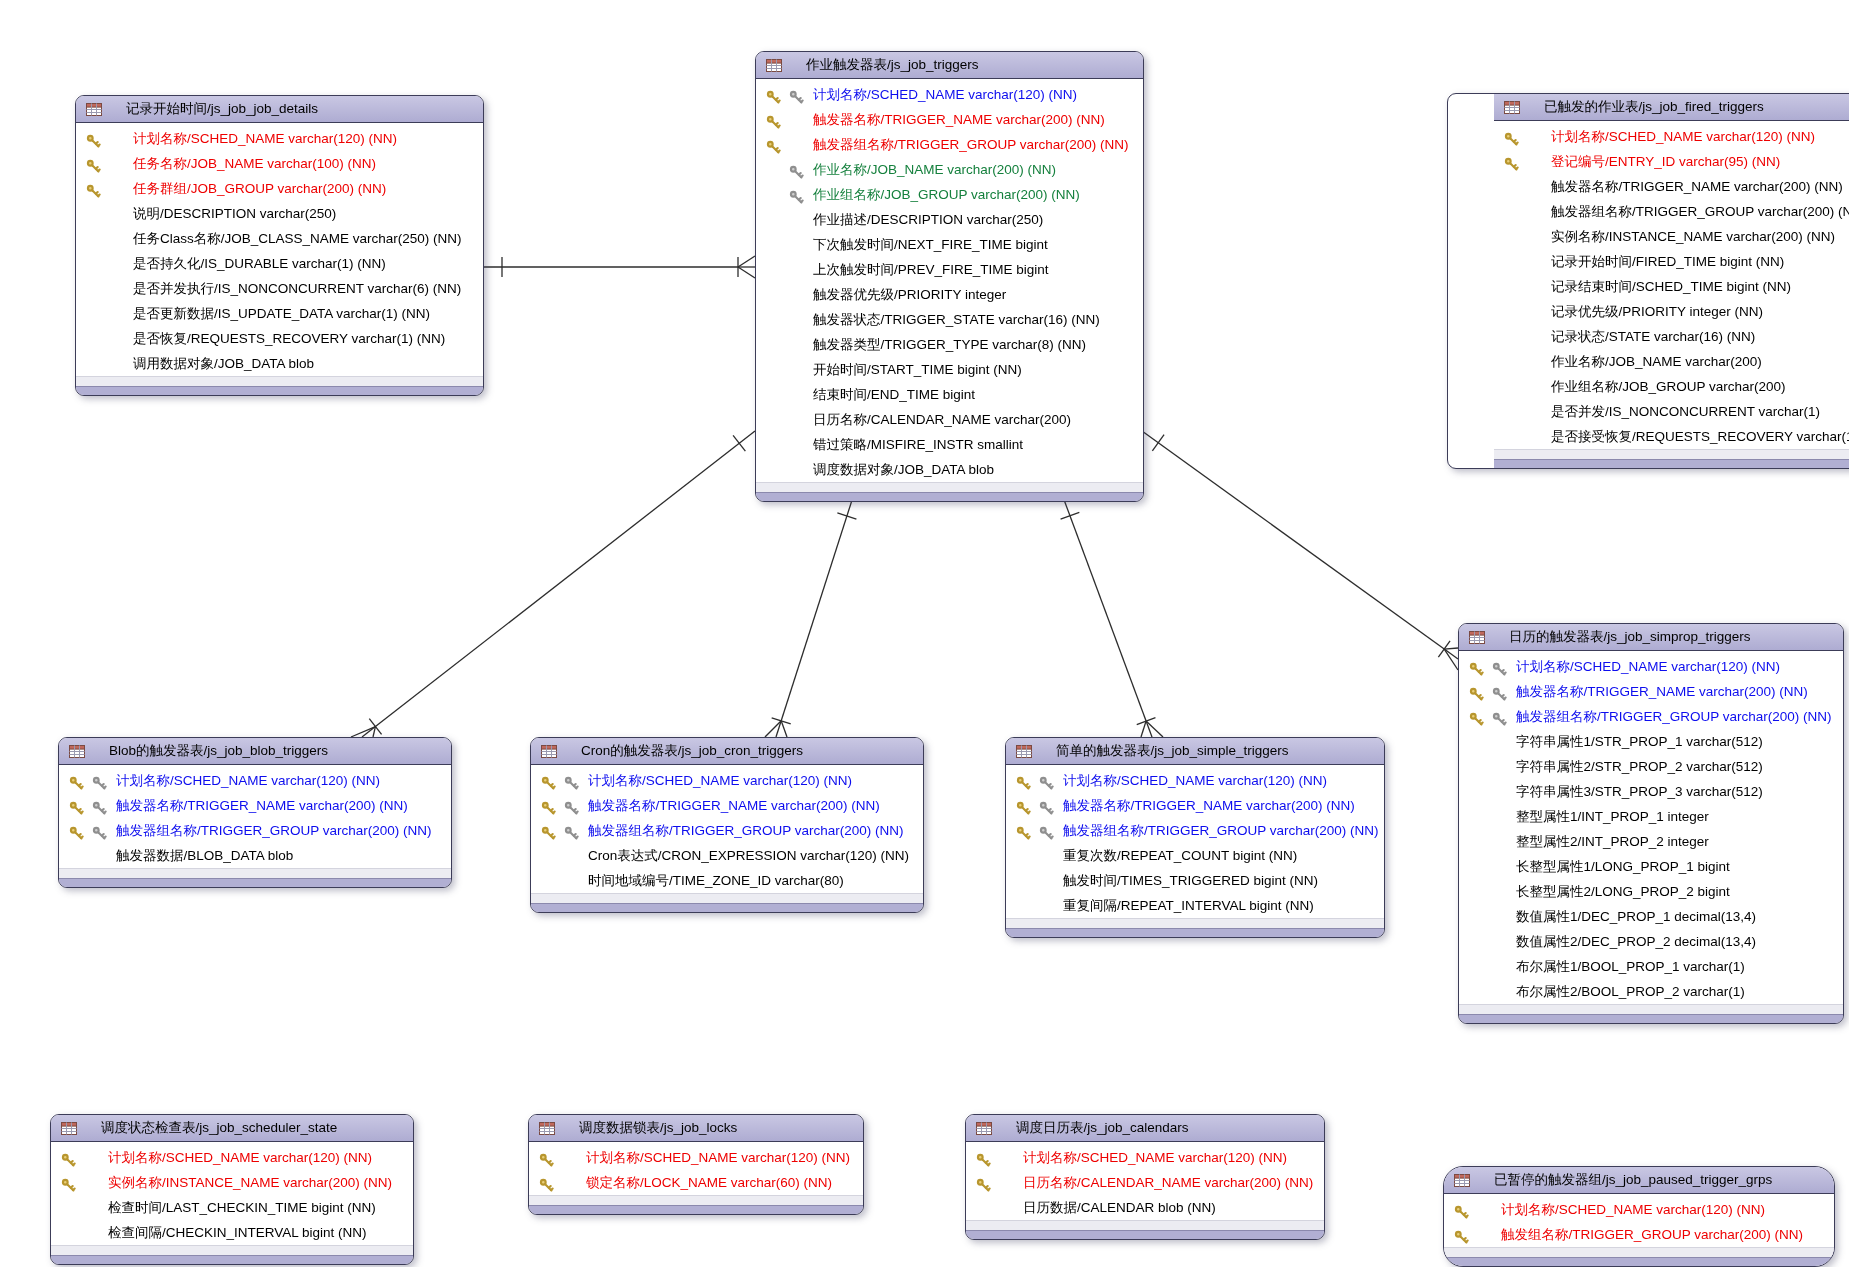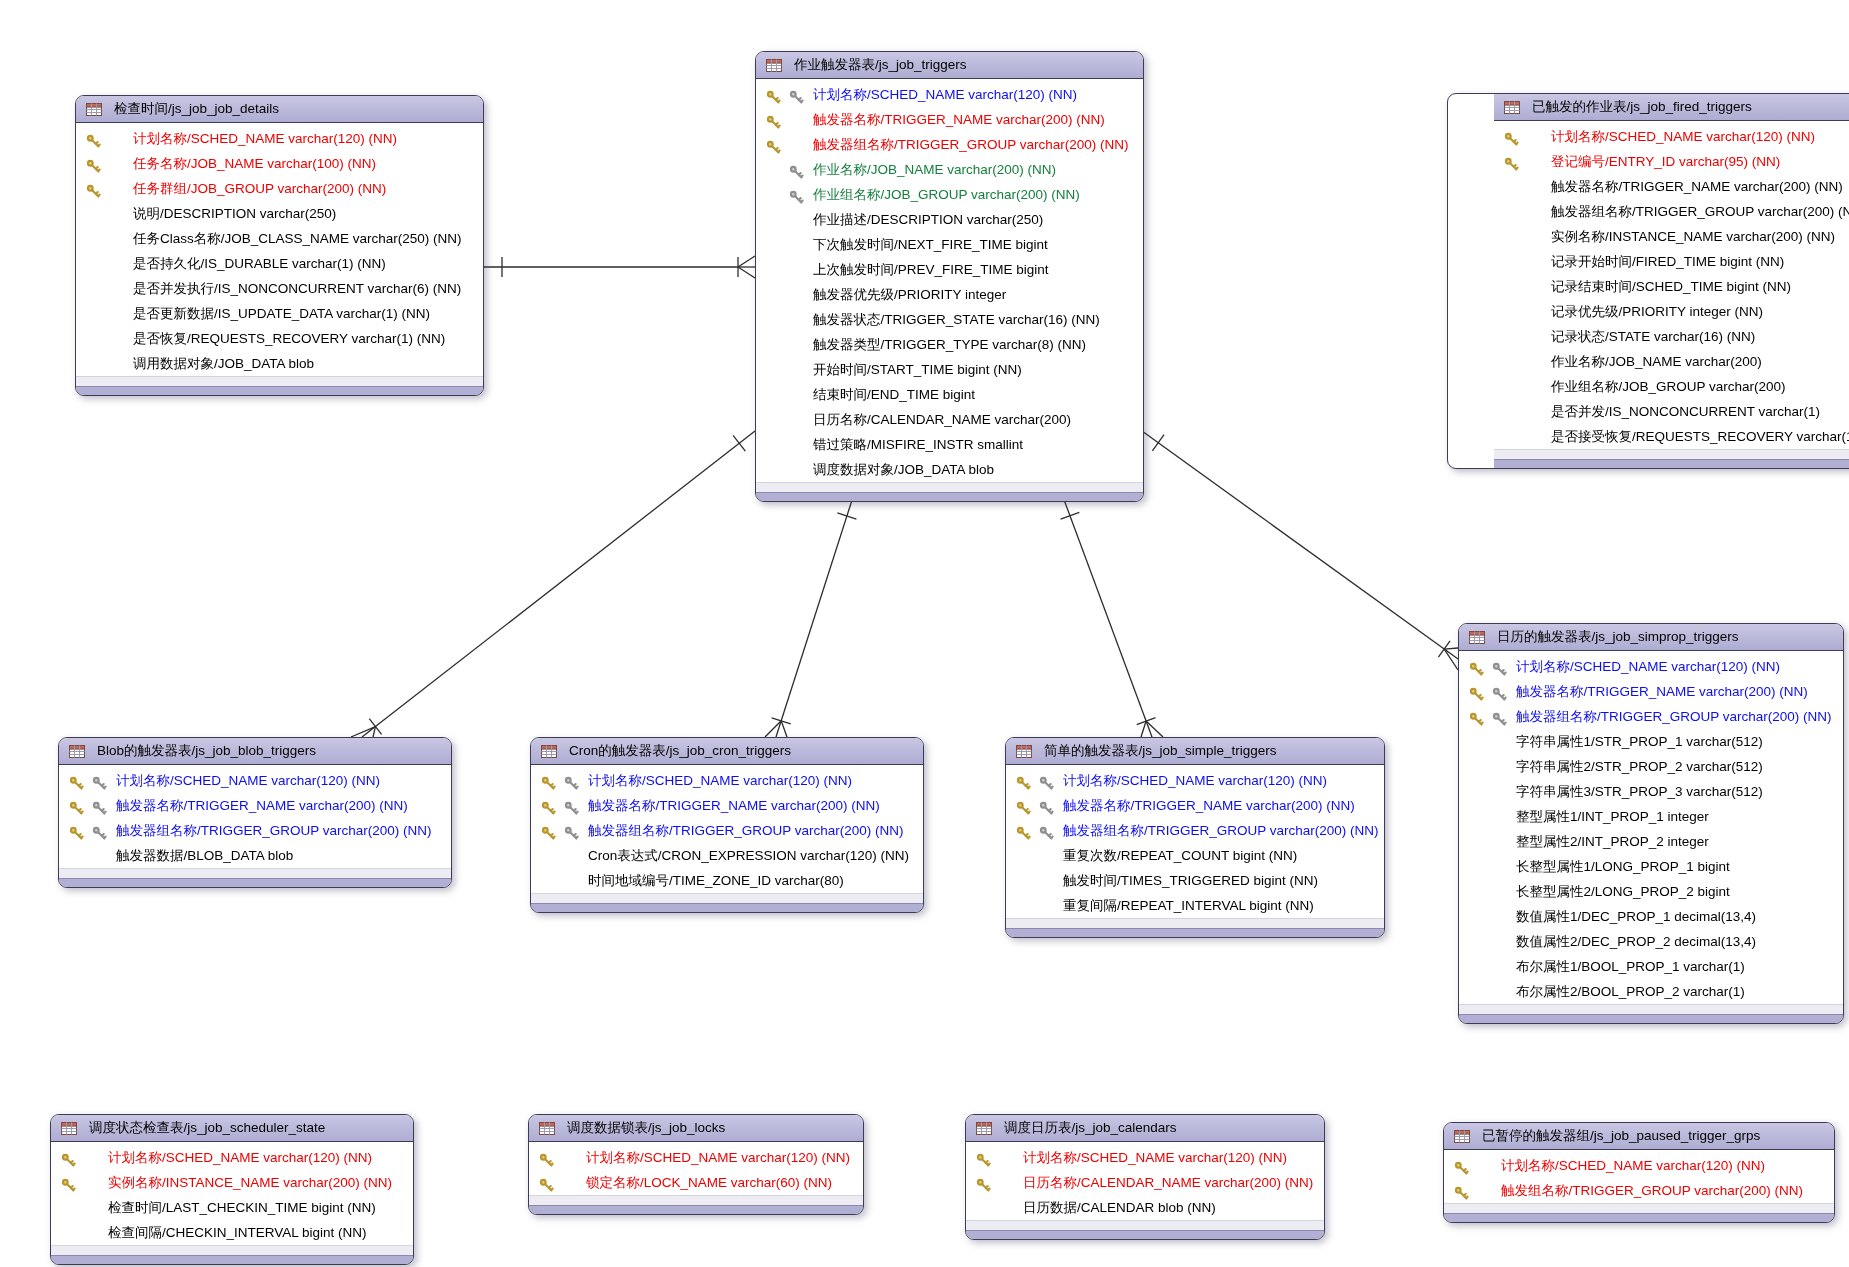--- a/index.html
+++ b/index.html
@@ -8,21 +8,21 @@
     font-family:"Liberation Sans","DejaVu Sans",sans-serif;
   }
   #rel-layer{position:absolute;left:0;top:0;width:1849px;height:1267px;z-index:0;}
   .ent{
     position:absolute;z-index:1;background:#ffffff;
     border:1.4px solid #3c3c58;border-radius:9px;
     box-shadow:3px 3px 7px rgba(70,70,100,0.35);
     overflow:hidden;
   }
   .ent-header{
-    display:flex;align-items:center;gap:12px;height:27px;
+    display:flex;align-items:center;gap:24px;height:27px;
     background:linear-gradient(#c9c7e3,#aeacd2);
     border-bottom:1.4px solid #3c3c58;
     padding:0 10px;box-sizing:border-box;
   }
   .ent-title{font-size:13.5px;color:#000;white-space:nowrap;}
   .ent-body{padding:3px 0 0 0;}
   .row{position:relative;height:25px;line-height:25px;white-space:nowrap;}
   .row .label{
     position:absolute;left:57px;top:0;font-size:13.5px;
   }
@@ -87,21 +87,21 @@
         <span style="display: inline-flex;">
           <svg viewBox="0 0 16 13" width="16" height="13">
             <rect x="0.5" y="0.5" width="15" height="12" fill="#ffffff" stroke="#7a4a42"></rect>
             <rect x="0.5" y="0.5" width="15" height="3.6" fill="#c0685c" stroke="#7a4a42"></rect>
             <line x1="5.5" y1="0.5" x2="5.5" y2="12.5" stroke="#9a9ab0"></line>
             <line x1="10.5" y1="0.5" x2="10.5" y2="12.5" stroke="#9a9ab0"></line>
             <line x1="0.5" y1="6.5" x2="15.5" y2="6.5" stroke="#9a9ab0"></line>
             <line x1="0.5" y1="9.5" x2="15.5" y2="9.5" stroke="#9a9ab0"></line>
           </svg>
         </span>
-        <span class="ent-title">检查时间/js_job_job_details</span>
+        <span class="ent-title">记录开始时间/js_job_job_details</span>
       </div>
       <div class="ent-body">
         <div class="row">
           <span class="keyicon key1"><svg viewBox="0 0 14 14" width="15" height="15">
               <g stroke="#b8962e" fill="none" stroke-width="2" stroke-linecap="round">
                 <circle cx="4" cy="4" r="2.2" fill="#e9cf7a"></circle>
                 <path d="M6 6 L11.6 11.6"></path>
                 <path d="M9.2 9.2 L10.9 7.5"></path>
                 <path d="M11.3 11.3 L12.7 9.9"></path>
               </g>
@@ -824,21 +824,21 @@
             </svg></span>
           <span class="label c-red">日历名称/CALENDAR_NAME varchar(200) (NN)</span>
         </div>
         <div class="row">
           <span class="label c-black">日历数据/CALENDAR blob (NN)</span>
         </div>
       </div>
       <div class="ent-footer-gray"></div>
       <div class="ent-footer-bar"></div>
     </div>
-    <div class="ent" style="left: 1443px; top: 1122px; width: 390px;">
+    <div class="ent" style="left: 1443px; top: 1166px; width: 390px; border-radius: 20px;">
       <div class="ent-header">
         <span style="display: inline-flex;">
           <svg viewBox="0 0 16 13" width="16" height="13">
             <rect x="0.5" y="0.5" width="15" height="12" fill="#ffffff" stroke="#7a4a42"></rect>
             <rect x="0.5" y="0.5" width="15" height="3.6" fill="#c0685c" stroke="#7a4a42"></rect>
             <line x1="5.5" y1="0.5" x2="5.5" y2="12.5" stroke="#9a9ab0"></line>
             <line x1="10.5" y1="0.5" x2="10.5" y2="12.5" stroke="#9a9ab0"></line>
             <line x1="0.5" y1="6.5" x2="15.5" y2="6.5" stroke="#9a9ab0"></line>
             <line x1="0.5" y1="9.5" x2="15.5" y2="9.5" stroke="#9a9ab0"></line>
           </svg>

